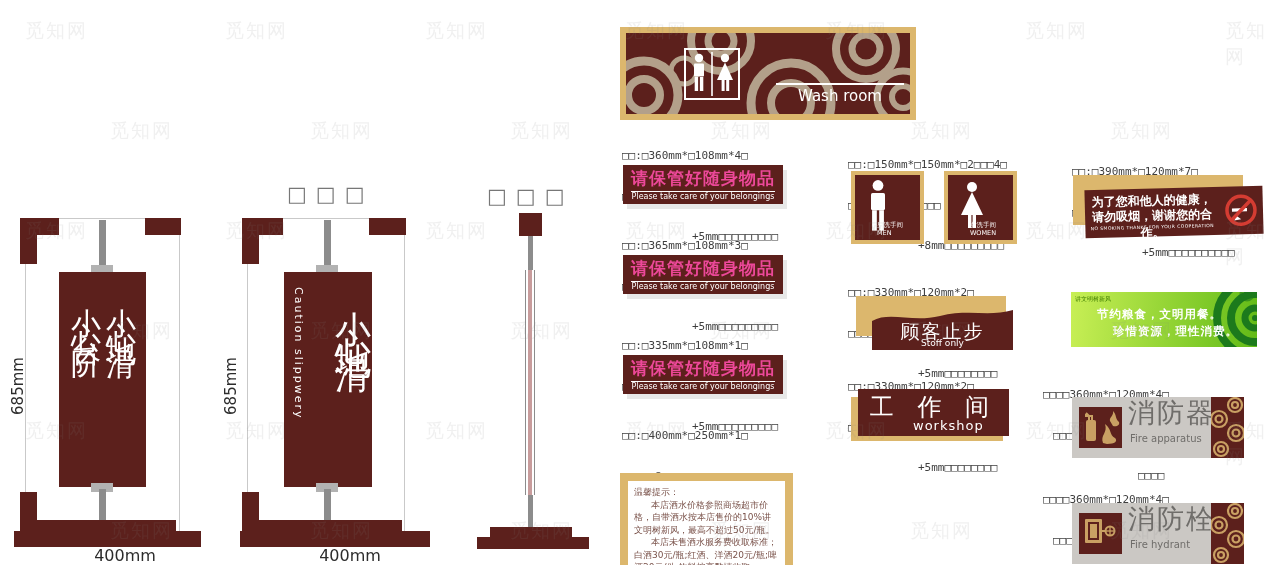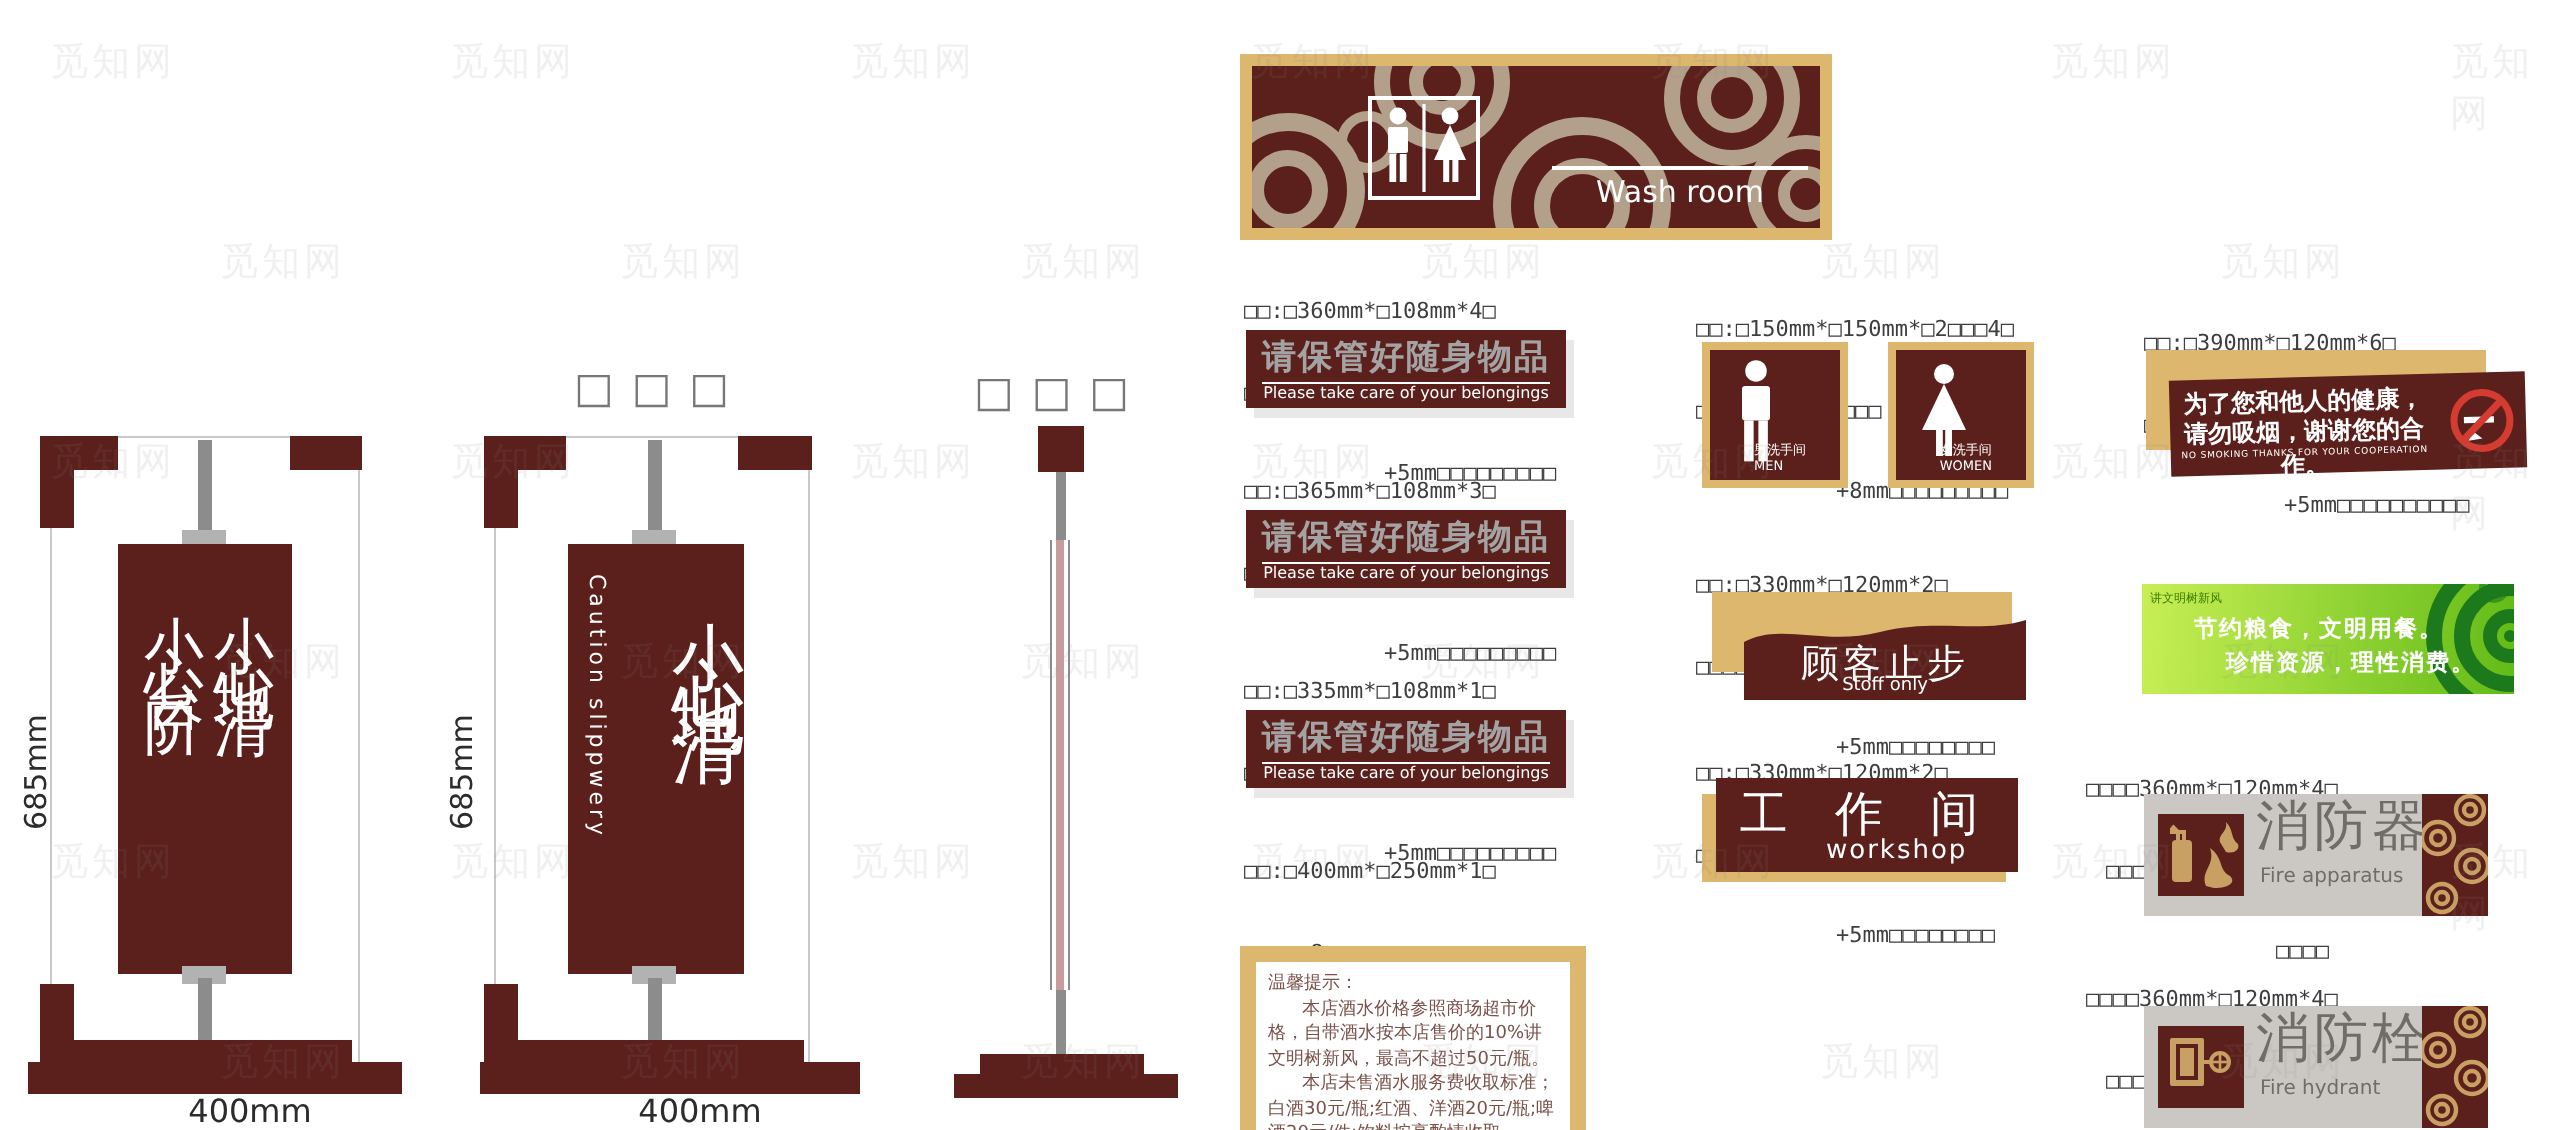--- a/index.html
+++ b/index.html
@@ -88,21 +88,21 @@
   #wr-circles{left:0;top:0;width:284px;height:81px;color:var(--tan);}
   #wr-icon{left:58px;top:15px;width:56px;height:52px;border:2px solid #fff;}
   #wr-zh{left:148px;top:0px;width:132px;font-size:38px;color:#fff;letter-spacing:3px;
          font-weight:bold;text-align:center;}
   #wr-line{left:150px;top:50px;width:128px;height:2px;background:#fff;}
   #wr-en{left:150px;top:54px;width:128px;font-size:15px;color:#fff;text-align:center;}
 
   
   .sign-belong{width:160px;height:39px;background:var(--brown);box-shadow:4px 5px 0 #e8e8e8;}
   #sign-b1{left:623px;top:165px;} #sign-b2{left:623px;top:255px;} #sign-b3{left:623px;top:355px;}
-  .b-zh{margin-top:2px;text-align:center;font-size:17px;font-weight:bold;color:#a3a3a3;letter-spacing:1px;}
+  .b-zh{margin-top:2px;text-align:center;font-size:17px;font-weight:bold;color:#ec4899;letter-spacing:1px;}
   .b-line{margin:1px 8px 0;border-top:1px solid #fff;}
   .b-en{text-align:center;font-size:8px;color:#fff;}
 
   
   #tips-box{left:620px;top:441px;width:173px;height:121px;border:8px solid var(--gold);
             background:#fff;padding:5px 6px;color:#7a524a;font-size:9px;line-height:12.5px;margin-top:32px;}
   .tips-p{text-indent:1.9em;}
 
   
   .sign-sq{width:73px;height:73px;background:var(--brown);border:4px solid var(--gold);}
@@ -237,21 +237,21 @@
     <div>□□:□330mm*□120mm*2□</div>
     <div>□□□□:8mm□□□□□□</div>
     <div class="ind70">+5mm□□□□□□□□</div>
   </div>
   <div class="a spec" id="spec-workshop">
     <div>□□:□330mm*□120mm*2□</div>
     <div>□□□□:8mm□□□□□□</div>
     <div class="ind70">+5mm□□□□□□□□</div>
   </div>
   <div class="a spec" id="spec-ns">
-    <div>□□:□390mm*□120mm*6□</div>
+    <div>□□:□390mm*□120mm*7□</div>
     <div>□□□□:8mm□□□□□□</div>
     <div class="ind70">+5mm□□□□□□□□□□</div>
   </div>
   <div class="a spec" id="spec-green">
     <div>□□□□360mm*□108mm*4□</div>
     <div>□□□□:8mm□□□□□□□</div>
   </div>
   <div class="a spec" id="spec-f1">
     <div>□□□□360mm*□120mm*4□</div>
     <div class="ind10">□□□□:1mm□□□□□□□0.8mm□</div>

